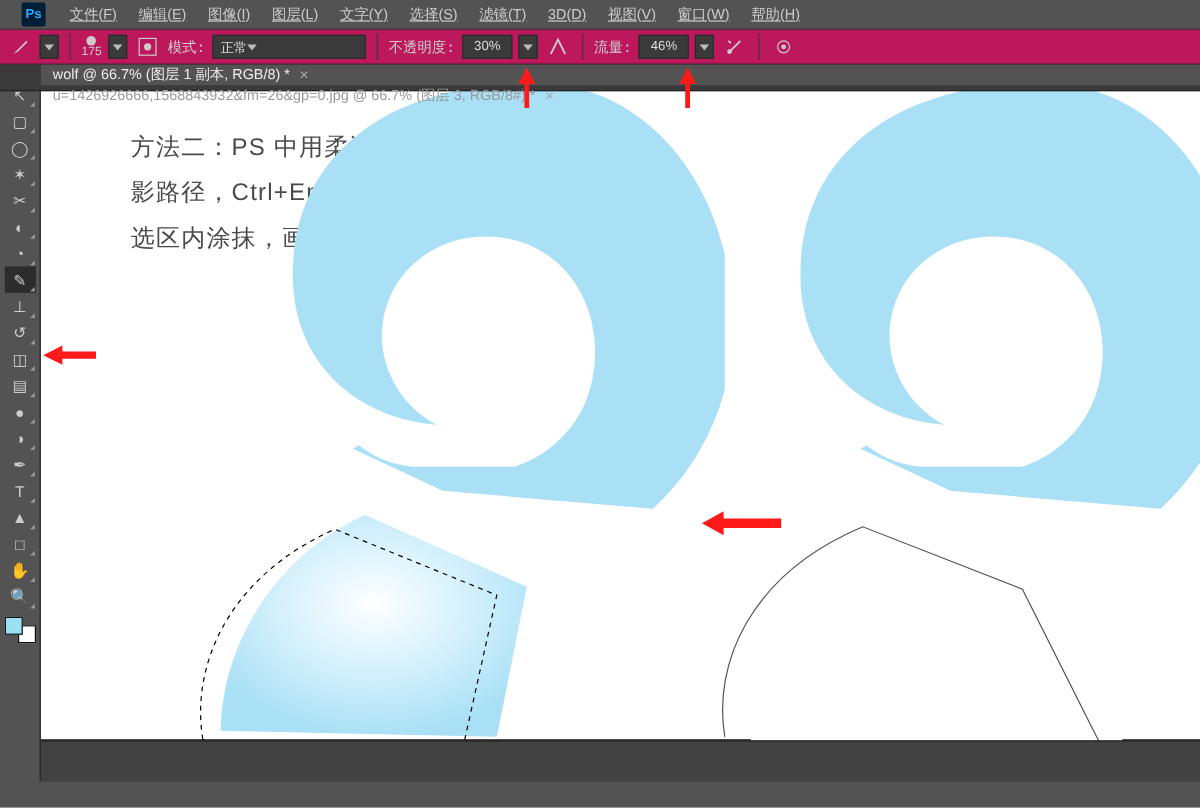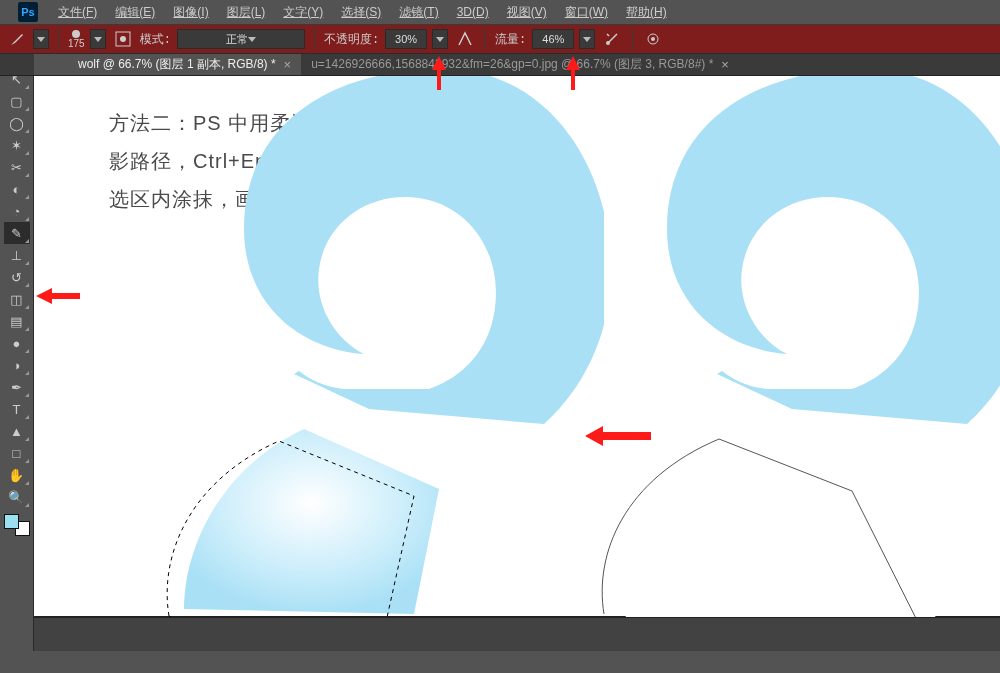--- a/index.html
+++ b/index.html
@@ -2,25 +2,25 @@
 <html><head>
 <meta charset="utf-8">
 <style>
   * { box-sizing: border-box; margin: 0; padding: 0; }
   body { font-family: "Microsoft YaHei", sans-serif; background: #535353; width: 1000px; height: 673px; overflow: hidden; font-size: 12px; color: #ccc; }
   
   .menubar { height: 24px; background: #535353; display: flex; align-items: center; padding-left: 18px; gap: 2px; }
   .ps-logo { width: 20px; height: 20px; background: #001e36; color: #31a8ff; font-weight: bold; font-size: 11px; display: flex; align-items: center; justify-content: center; border-radius: 2px; margin-right: 10px; }
   .menu-item { padding: 2px 8px; cursor: pointer; color: #ccc; font-size: 12px; text-decoration: underline; }
 
-  .optbar { height: 30px; background: #7f1d1d; border-top: 1px solid #3a3a3a; border-bottom: 1px solid #2a2a2a; display: flex; align-items: center; padding-left: 6px; gap: 6px; }
+  .optbar { height: 30px; background: #be185d; border-top: 1px solid #3a3a3a; border-bottom: 1px solid #2a2a2a; display: flex; align-items: center; padding-left: 6px; gap: 6px; }
   .opt-sep { width: 1px; height: 22px; background: #3a3a3a; margin: 0 3px; }
   .opt-label { color: #ccc; font-size: 12px; font-family: Liberation Mono, monospace; }
   .opt-box { background: #3a3a3a; border: 1px solid #2a2a2a; padding: 1px 6px; color: #ddd; height: 20px; display: flex; align-items: center; font-size: 11px; }
-  .opt-dropdown { width: 128px; justify-content: center; font-family: Liberation Serif, serif; }
+  .opt-dropdown { width: 128px; justify-content: flex-start; font-family: Liberation Serif, serif; }
   .opt-input { width: 42px; justify-content: center; }
   .opt-caret { width: 16px; height: 20px; background: #3a3a3a; border: 1px solid #2a2a2a; display: flex; align-items: center; justify-content: center; margin-left: -1px; }
   .caret { width: 0; height: 0; border-left: 4px solid transparent; border-right: 4px solid transparent; border-top: 5px solid #bbb; }
   .opt-icon { width: 22px; height: 22px; display:flex; align-items:center; justify-content:center; color:#ccc; }
   .brush-ico { width:22px; height:22px; display:flex; align-items:center; justify-content:center; }
 
   .tabbar { height: 22px; background: #3a3a3a; display: flex; align-items: stretch; padding-left: 34px; border-bottom: 1px solid #222; }
   .doc-tab { padding: 0 10px; display: flex; align-items: center; gap: 8px; font-size: 12px; cursor: pointer; }
   .doc-tab.active { background: #535353; color: #eee; }
   .doc-tab.inactive { color: #999; }
@@ -200,21 +200,21 @@
 
       <svg class="outline2" width="430" height="280">
         <path d="M50 190 C40 130 70 55 165 15 L298 67 L390 250" fill="none" stroke="#555" stroke-width="1"></path>
       </svg>
 
     </div>
     <div class="bottombar"></div>
   </div>
 </div>
 
-<div class="tabbar" style="position:absolute; top:54px; left:0; right:0;">
+<div class="tabbar" style="position:absolute; top:54px; left:0; right:0;flex-direction:column;">
   <div style="width:34px;background:#535353;"></div>
   <div class="doc-tab active">
     <span>wolf @ 66.7% (图层 1 副本, RGB/8) *</span>
     <span class="tab-close">×</span>
   </div>
   <div class="doc-tab inactive">
     <span>u=1426926666,1568843932&amp;fm=26&amp;gp=0.jpg @ 66.7% (图层 3, RGB/8#) *</span>
     <span class="tab-close">×</span>
   </div>
 </div>

